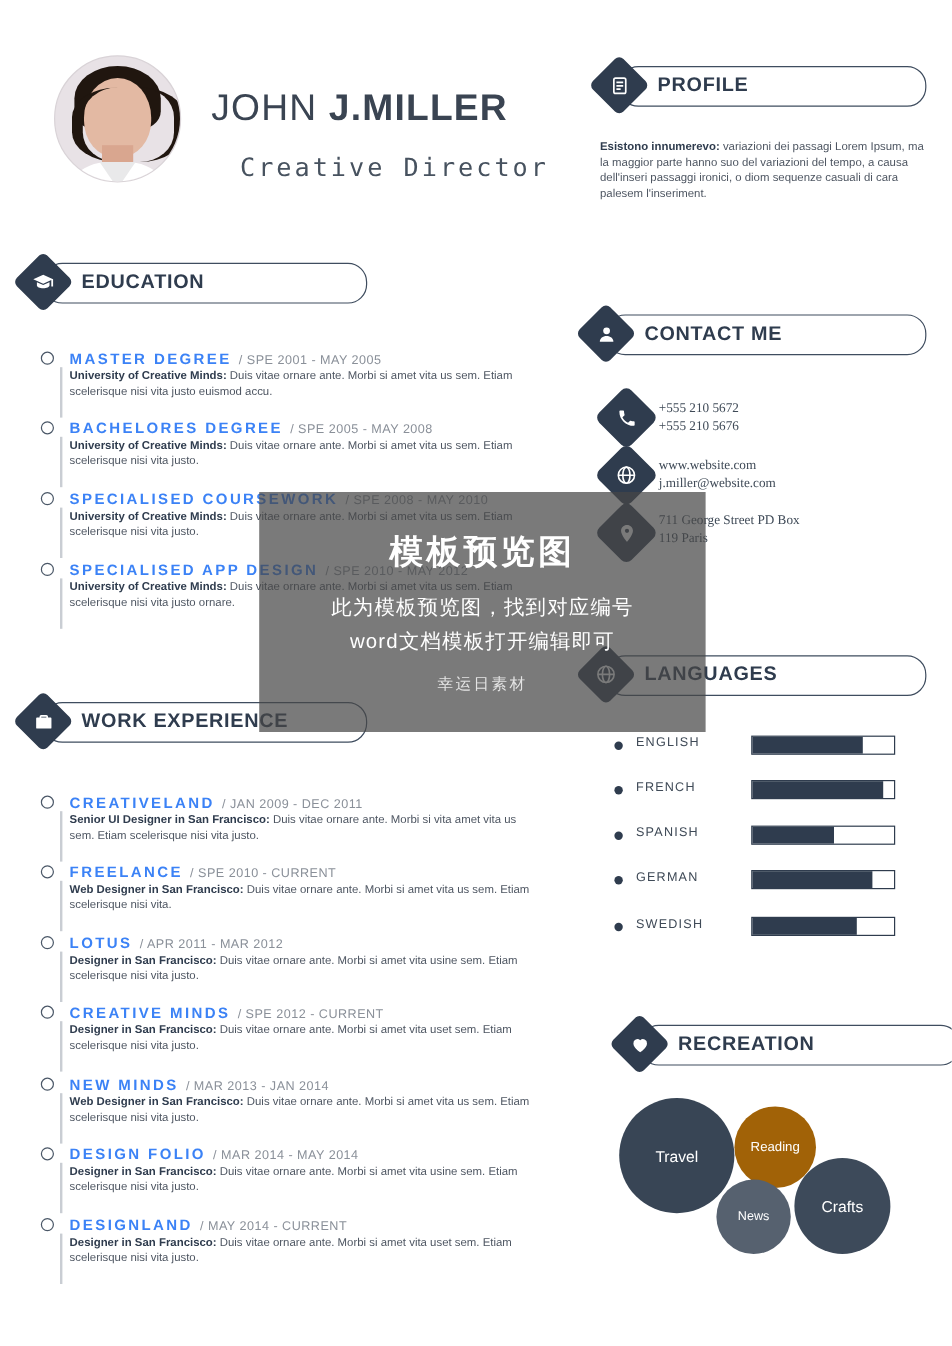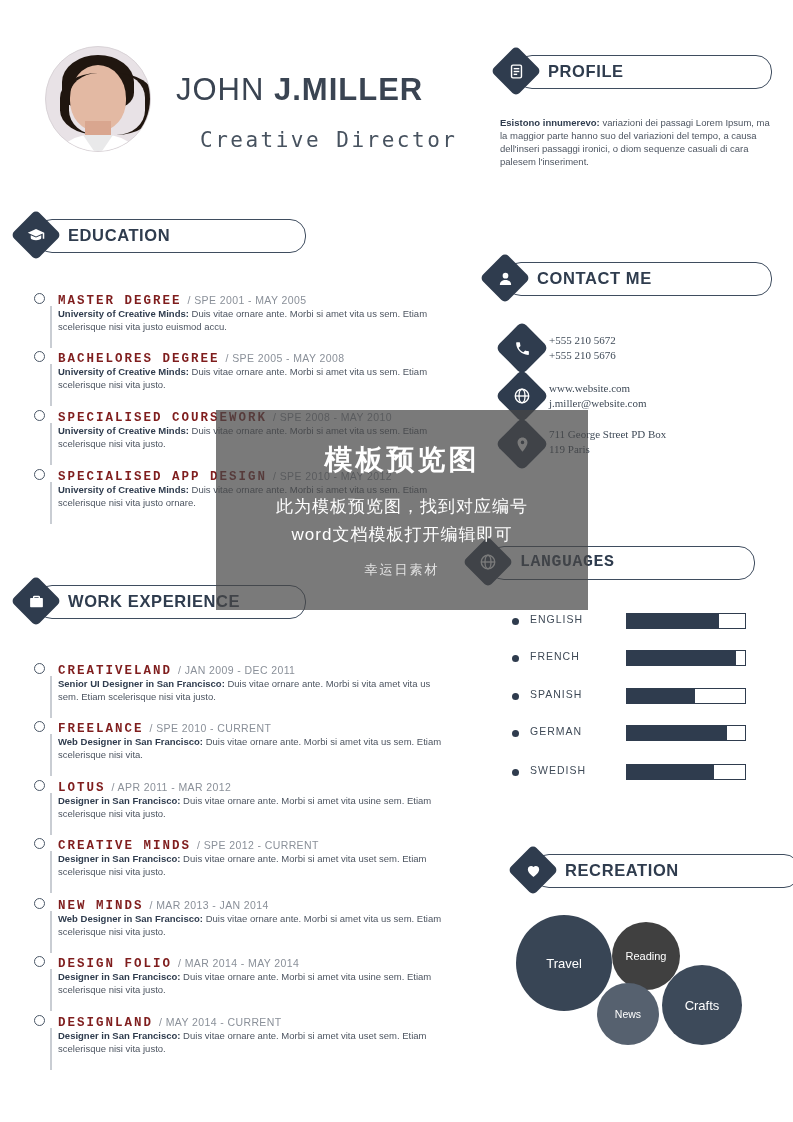--- a/index.html
+++ b/index.html
@@ -70,22 +70,22 @@
   }
 
   
   .entry{position:absolute;left:34px;width:420px;}
   .entry .dot{
     position:absolute;left:0;top:3px;width:9px;height:9px;border:1.4px solid #4a5767;border-radius:50%;
   }
   .entry .rule{position:absolute;left:16px;top:16px;width:1.5px;background:#c9cdd3;}
   .entry .head{position:absolute;left:24px;top:0;white-space:nowrap;}
   .entry .head .t{
-    font-size:12.5px;font-weight:700;letter-spacing:2px;color:#7f1d1d;
-    font-family:Liberation Mono, monospace;
+    font-size:12.5px;font-weight:700;letter-spacing:2px;color:#3b82f6;
+    font-family:Liberation Sans, sans-serif;
   }
   .entry .head .d{font-size:10.5px;color:#8a9099;letter-spacing:.4px;margin-left:6px;}
   .entry .body{position:absolute;left:24px;top:17px;width:395px;font-size:9.5px;line-height:13px;color:#4d5561;}
   .entry .body b{color:#2f3c4e;font-weight:700;}
 
   
   .profile-text{
     position:absolute;left:500px;top:116px;width:278px;font-size:9.5px;line-height:13px;color:#4d5561;
   }
   .profile-text b{color:#2f3c4e;}
@@ -285,21 +285,21 @@
     <div class="head"><span class="t">DESIGN FOLIO</span><span class="d">/  MAR 2014 - MAY 2014</span></div>
     <div class="body"><b>Designer in San Francisco:</b><span> Duis vitae ornare ante. Morbi si amet vita usine sem. Etiam scelerisque nisi vita justo.</span></div>
   </div>
   <div class="entry" style="top:1012px;">
     <div class="dot"></div>
       <div class="rule" style="height:42px;"></div>
     <div class="head"><span class="t">DESIGNLAND</span><span class="d">/  MAY 2014 - CURRENT</span></div>
     <div class="body"><b>Designer in San Francisco:</b><span> Duis vitae ornare ante. Morbi si amet vita uset sem. Etiam scelerisque nisi vita justo.</span></div>
   </div>
 
-  <div class="sec" style="left:470px;top:546px;width:285px;font-family:Liberation Mono, monospace;">
+  <div class="sec" style="left:487px;top:546px;width:285px;">
     <div class="bar"></div>
     <div class="badge"></div>
     <div class="badge-ico">
       <svg width="18" height="18" viewBox="0 0 24 24" fill="none" stroke="#fff" stroke-width="1.8">
         <circle cx="12" cy="12" r="9"></circle>
           <ellipse cx="12" cy="12" rx="4" ry="9"></ellipse>
           <line x1="3" y1="12" x2="21" y2="12"></line>
       </svg>
     </div>
     <div class="title">LANGUAGES</div>
@@ -348,21 +348,21 @@
       <svg width="17" height="17" viewBox="0 0 24 24" fill="#fff">
         <path d="M12 21s-8-5.1-8-10.3A4.7 4.7 0 0 1 12 7a4.7 4.7 0 0 1 8 3.7C20 15.9 12 21 12 21z"></path>
       </svg>
     </div>
     <div class="title">RECREATION</div>
   </div>
 
   <div class="bubble" style="left:516px;top:915px;width:96px;height:96px;background:#384555;font-size:13px;">
     <span>Travel</span>
   </div>
-  <div class="bubble" style="left:612px;top:922px;width:68px;height:68px;background:#404040;font-size:11px;">
+  <div class="bubble" style="left:612px;top:922px;width:68px;height:68px;background:#a16207;font-size:11px;">
     <span>Reading</span>
   </div>
   <div class="bubble" style="left:662px;top:965px;width:80px;height:80px;background:#3d4a5a;font-size:13px;">
     <span>Crafts</span>
   </div>
   <div class="bubble" style="left:597px;top:983px;width:62px;height:62px;background:#56616f;font-size:10.5px;">
     <span>News</span>
   </div>
 
   <div class="wm">

